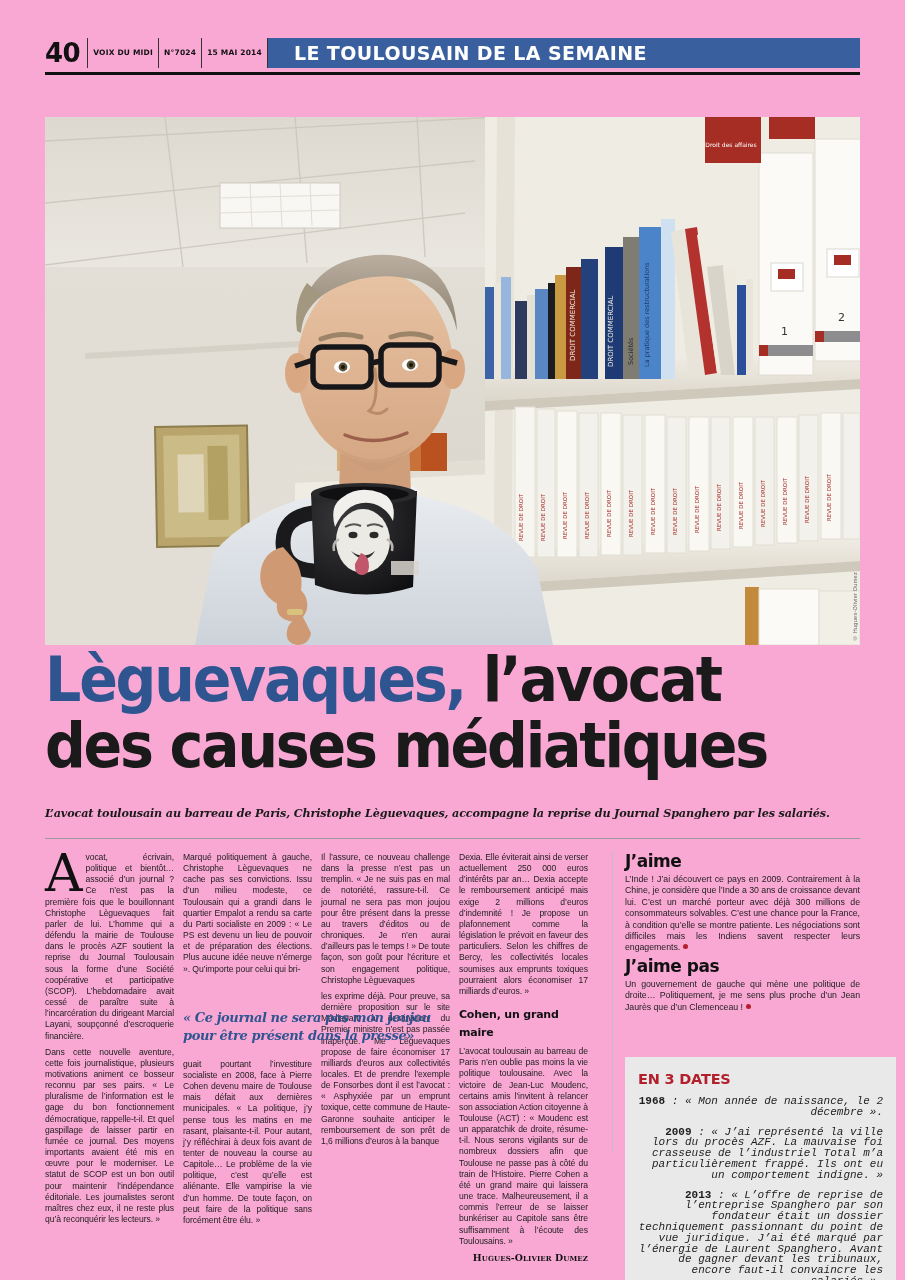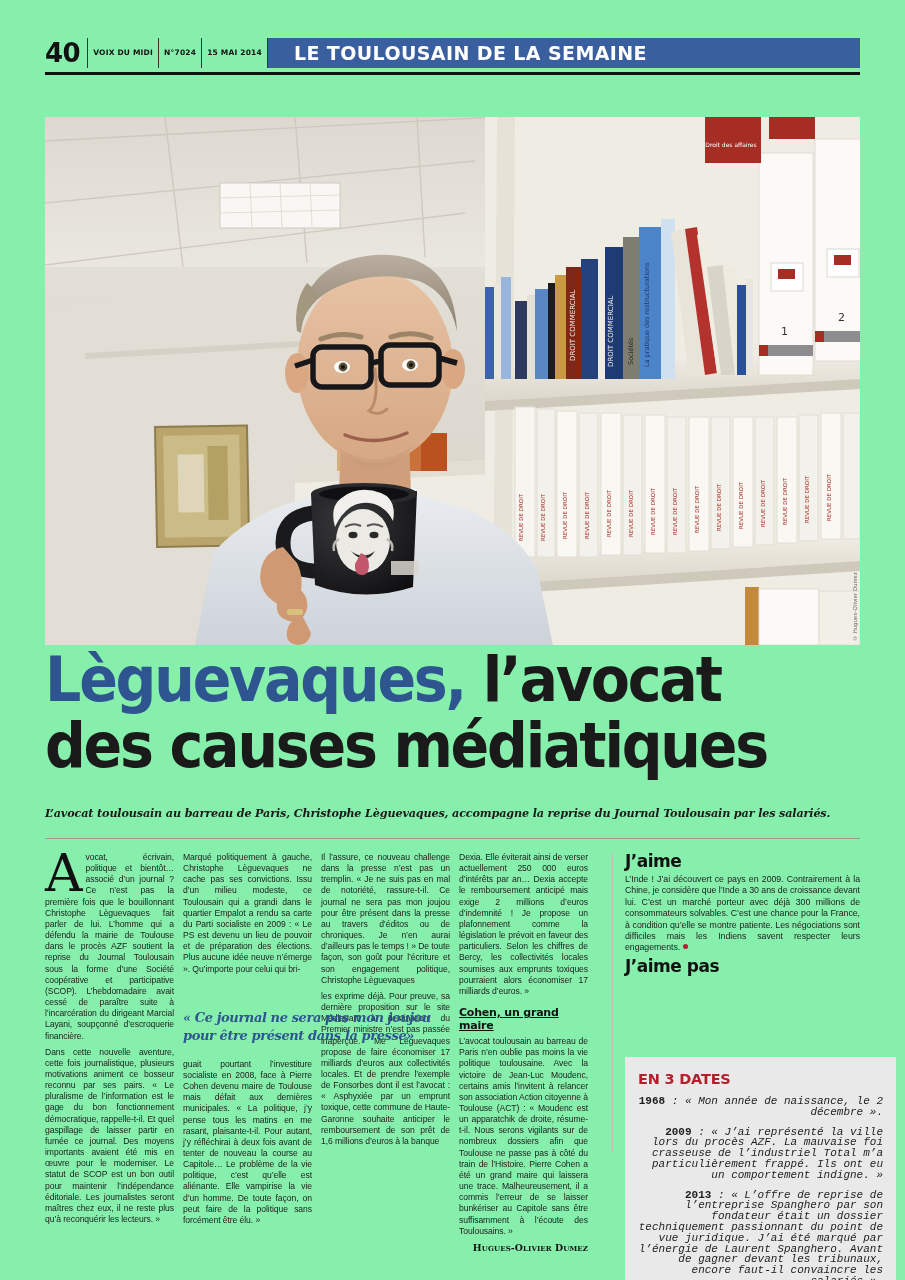--- a/index.html
+++ b/index.html
@@ -5,21 +5,21 @@
 <style>
   html, body {
     margin: 0;
     padding: 0;
     background: #ffffff;
   }
   .page {
     position: relative;
     width: 905px;
     height: 1280px;
-    background: #86efac;
+    background: #f9a8d4;
     font-family: "Liberation Sans", sans-serif;
     overflow: hidden;
     box-sizing: border-box;
   }
 
   
   .masthead {
     position: absolute;
     left: 45px;
     top: 38px;
@@ -195,25 +195,24 @@
     top: 148px;
     width: 268px;
     z-index: 3;
   }
   .col.c2 .after-pq { margin-top: 84px; }
 
   .subhead {
     font-family: "DejaVu Sans", sans-serif;
     font-weight: bold;
     font-size: 11px;
-    line-height: 13px;
+    line-height: 18px;
     color: #111;
     margin: 9px 0 4px 0;
     letter-spacing: -0.2px;
-    text-decoration: underline;
   }
   .byline {
     font-family: "DejaVu Serif", serif;
     font-variant: small-caps;
     font-weight: bold;
     font-size: 9.4px;
     text-align: right;
     color: #111;
     margin-top: 5px;
     letter-spacing: 0.1px;
@@ -582,21 +581,21 @@
 
       <rect x="0" y="0" width="815" height="528" fill="none"></rect>
     </svg>
     <div class="photo-credit">© Hugues-Olivier Dumez</div>
   </div>
 
   <div class="headline">
     <div class="hl-line l1"><span class="hl-blue">Lèguevaques,</span><span> l’avocat</span></div>
     <div class="hl-line l2">des causes médiatiques</div>
   </div>
-  <div class="standfirst">L’avocat toulousain au barreau de Paris, Christophe Lèguevaques, accompagne la reprise du Journal Toulousain par les salariés.</div>
+  <div class="standfirst">L’avocat toulousain au barreau de Paris, Christophe Lèguevaques, accompagne la reprise du Journal Spanghero par les salariés.</div>
   <div class="hr-thin"></div>
 
   <div class="cols">
 
     <div class="col c1">
       <p class="dropcap">Avocat, écrivain, politique et bientôt… associé d’un journal ? Ce n’est pas la première fois que le bouillonnant Christophe Lèguevaques fait parler de lui. L’homme qui a défendu la mairie de Toulouse dans le procès AZF soutient la reprise du Journal Toulousain sous la forme d’une Société coopérative et participative (SCOP). L’hebdomadaire avait cessé de paraître suite à l’incarcération du dirigeant Marcial Layani, soupçonné d’escroquerie financière.</p>
       <p>Dans cette nouvelle aventure, cette fois journalistique, plusieurs motivations animent ce bosseur reconnu par ses pairs. « Le pluralisme de l’information est le gage du bon fonctionnement démocratique, rappelle-t-il. Et quel gaspillage de laisser partir en fumée ce journal. Des moyens importants avaient été mis en œuvre pour le moderniser. Le statut de SCOP est un bon outil pour maintenir l’indépendance éditoriale. Les journalistes seront maîtres chez eux, il ne reste plus qu’à reconquérir les lecteurs. »</p>
     </div>
 
     <div class="col c2">
@@ -617,20 +616,21 @@
       <div class="byline">Hugues-Olivier Dumez</div>
     </div>
   </div>
 
   <div class="rail-rule"></div>
   <div class="rail">
     <h2>J’aime</h2>
     <p><span>L’Inde ! J’ai découvert ce pays en 2009. Contrairement à la Chine, je considère que l’Inde a 30 ans de croissance devant lui. C’est un marché porteur avec déjà 300 millions de consommateurs solvables. C’est une chance pour la France, à condition qu’elle se montre patiente. Les négociations sont difficiles mais les Indiens savent respecter leurs engagements.</span><span class="dot"></span></p>
     <div class="blk2">
       <h2>J’aime pas</h2>
+      <p><span>Un gouvernement de gauche qui mène une politique de droite… Politiquement, je me sens plus proche d’un Jean Jaurès que d’un Clemenceau !</span><span class="dot"></span></p>
     </div>
   </div>
 
   <div class="datesbox">
     <h3>EN 3 DATES</h3>
     <div class="entries">
         <p class="entry"><b>1968</b><span> : « Mon année de naissance, le 2 décembre ».</span></p>
         <p class="entry"><b>2009</b><span> : « J’ai représenté la ville lors du procès AZF. La mauvaise foi crasseuse de l’industriel Total m’a particulièrement frappé. Ils ont eu un comportement indigne. »</span></p>
         <p class="entry"><b>2013</b><span> : « L’offre de reprise de l’entreprise Spanghero par son fondateur était un dossier techniquement passionnant du point de vue juridique. J’ai été marqué par l’énergie de Laurent Spanghero. Avant de gagner devant les tribunaux, encore faut-il convaincre les salariés ».</span></p>
       </div>

